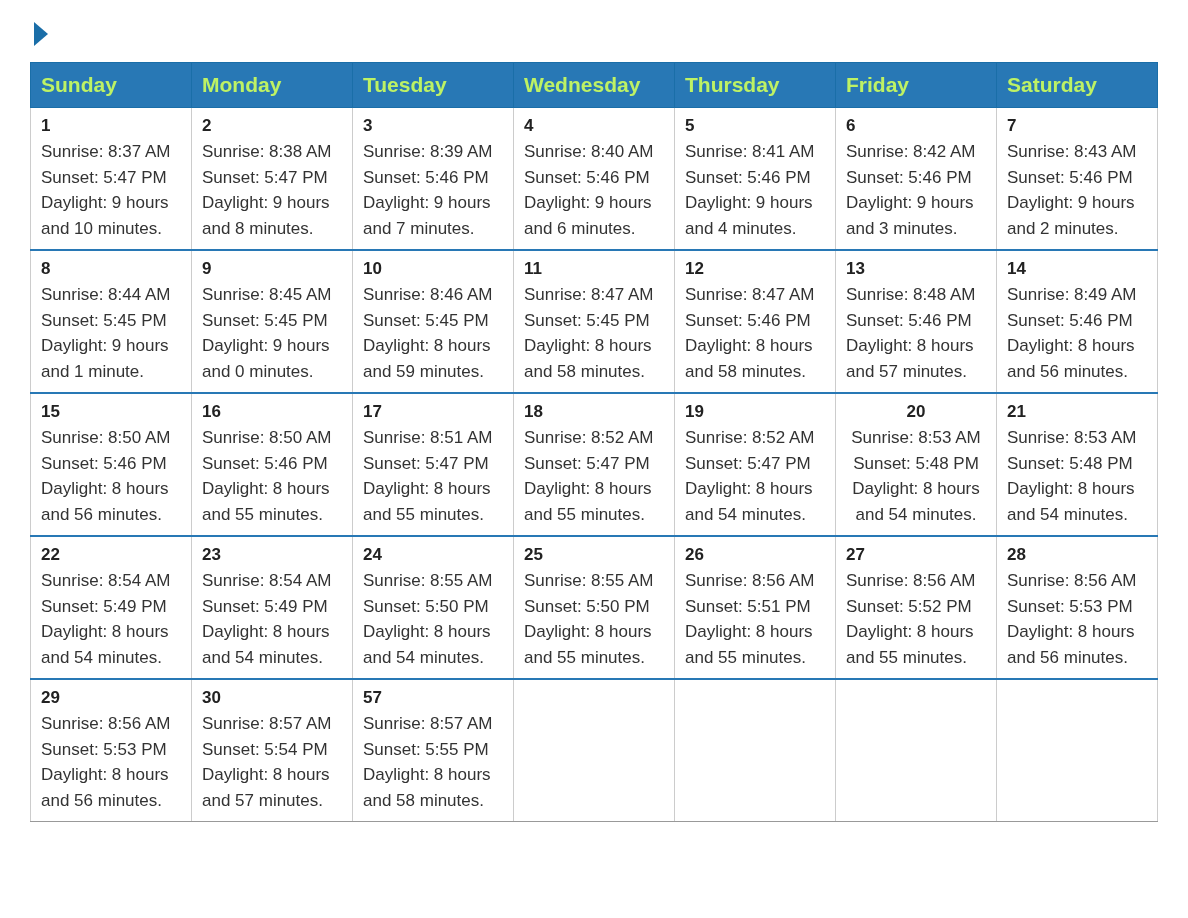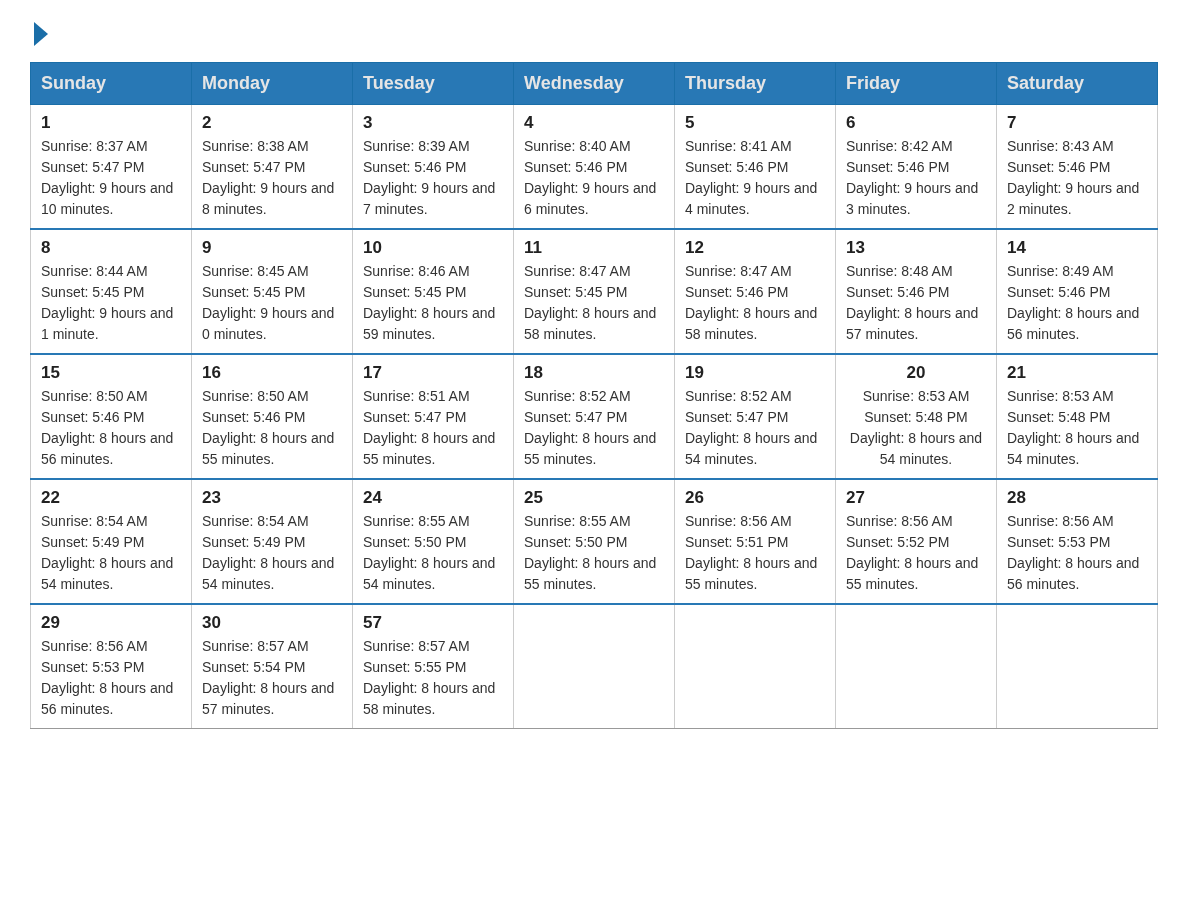--- a/index.html
+++ b/index.html
@@ -61,22 +61,22 @@
       color: #444;
       margin-top: 4px;
     }
     .calendar-table {
       width: 100%;
       border-collapse: collapse;
       border: 1px solid #999;
     }
     .calendar-table th {
       background-color: #2878b5;
-      color: #e5e5e5;
-      font-size: 18px;
+      color: #bef264;
+      font-size: 21px;
       font-weight: bold;
       padding: 10px 10px;
       text-align: left;
       border: 1px solid #1a6ea8;
     }
     .calendar-table td {
       vertical-align: top;
       padding: 8px 10px;
       border: 1px solid #ccc;
       font-size: 13.5px;
@@ -88,21 +88,21 @@
       border-bottom: 1px solid #999;
     }
     .day-number {
       font-size: 17px;
       font-weight: bold;
       color: #222;
       display: block;
       margin-bottom: 3px;
     }
     .day-info {
-      font-size: 14px;
+      font-size: 17px;
       color: #333;
       line-height: 1.5;
     }
     .empty-cell {
       background: #fff;
     }
   </style>
 </head>
 <body>
 

